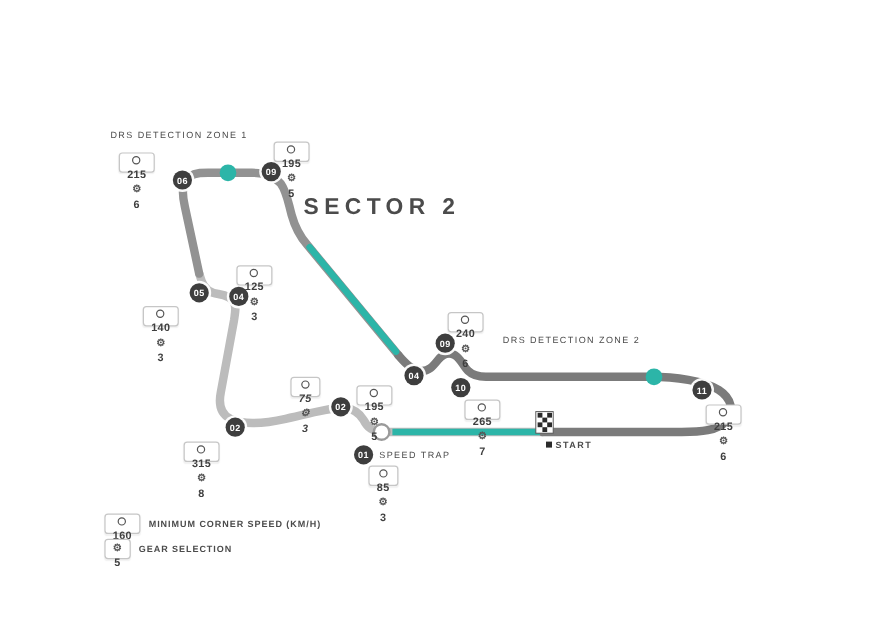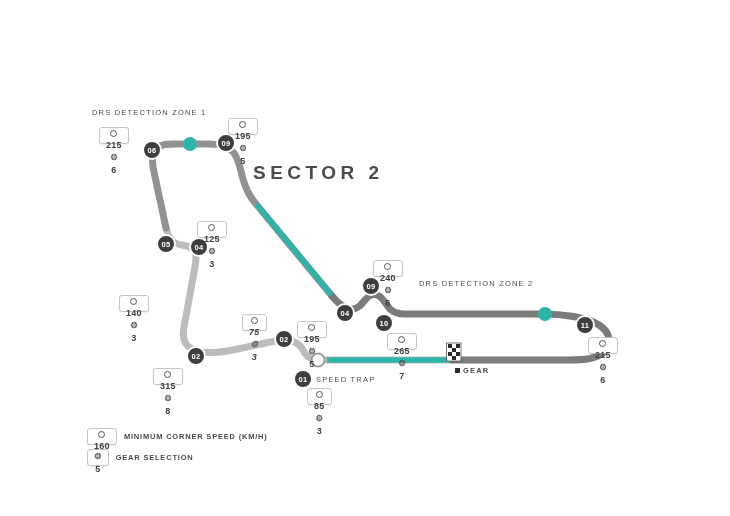--- a/index.html
+++ b/index.html
@@ -80,21 +80,21 @@
 
   <div class="sector-label" style="left:253px;top:162px">SECTOR 2</div>
 
   <div class="small-label" style="left:92px;top:108px">DRS DETECTION ZONE 1</div>
   <div class="small-label" style="left:419px;top:279px">DRS DETECTION ZONE 2</div>
 
   <div class="small-label" style="left:316px;top:375px">SPEED TRAP</div>
 
   <div class="start-row" style="left:455px;top:366px">
     <span class="start-square"></span>
-    <span class="start-text">GEAR</span>
+    <span class="start-text">START</span>
   </div>
 
   <div class="legend-row" style="left:87px;top:428px">
     <div class="speed-box">
       <span class="ring"></span>
       <span class="val">160</span>
     </div>
     <span class="legend-label">MINIMUM CORNER SPEED (KM/H)</span>
   </div>
   <div class="legend-row" style="left:87px;top:449px">
@@ -127,21 +127,21 @@
       <span class="val">8</span>
     </div>
     <div class="corner-badge" style="left: 191px; top: 239px;">04</div>
     <div class="speed-box" style="left: 197px; top: 221px;">
       <span class="ring"></span>
       <span class="val">125</span>
       <span class="gear">⚙</span>
       <span class="val">3</span>
     </div>
     <div class="corner-badge" style="left: 158px; top: 236px;">05</div>
-    <div class="speed-box" style="left: 119px; top: 255px; margin-top: 40px;">
+    <div class="speed-box" style="left: 119px; top: 255px;">
       <span class="ring"></span>
       <span class="val">140</span>
       <span class="gear">⚙</span>
       <span class="val">3</span>
     </div>
     <div class="corner-badge" style="left: 144px; top: 142px;">06</div>
     <div class="speed-box" style="left: 99px; top: 127px;">
       <span class="ring"></span>
       <span class="val">215</span>
       <span class="gear">⚙</span>

